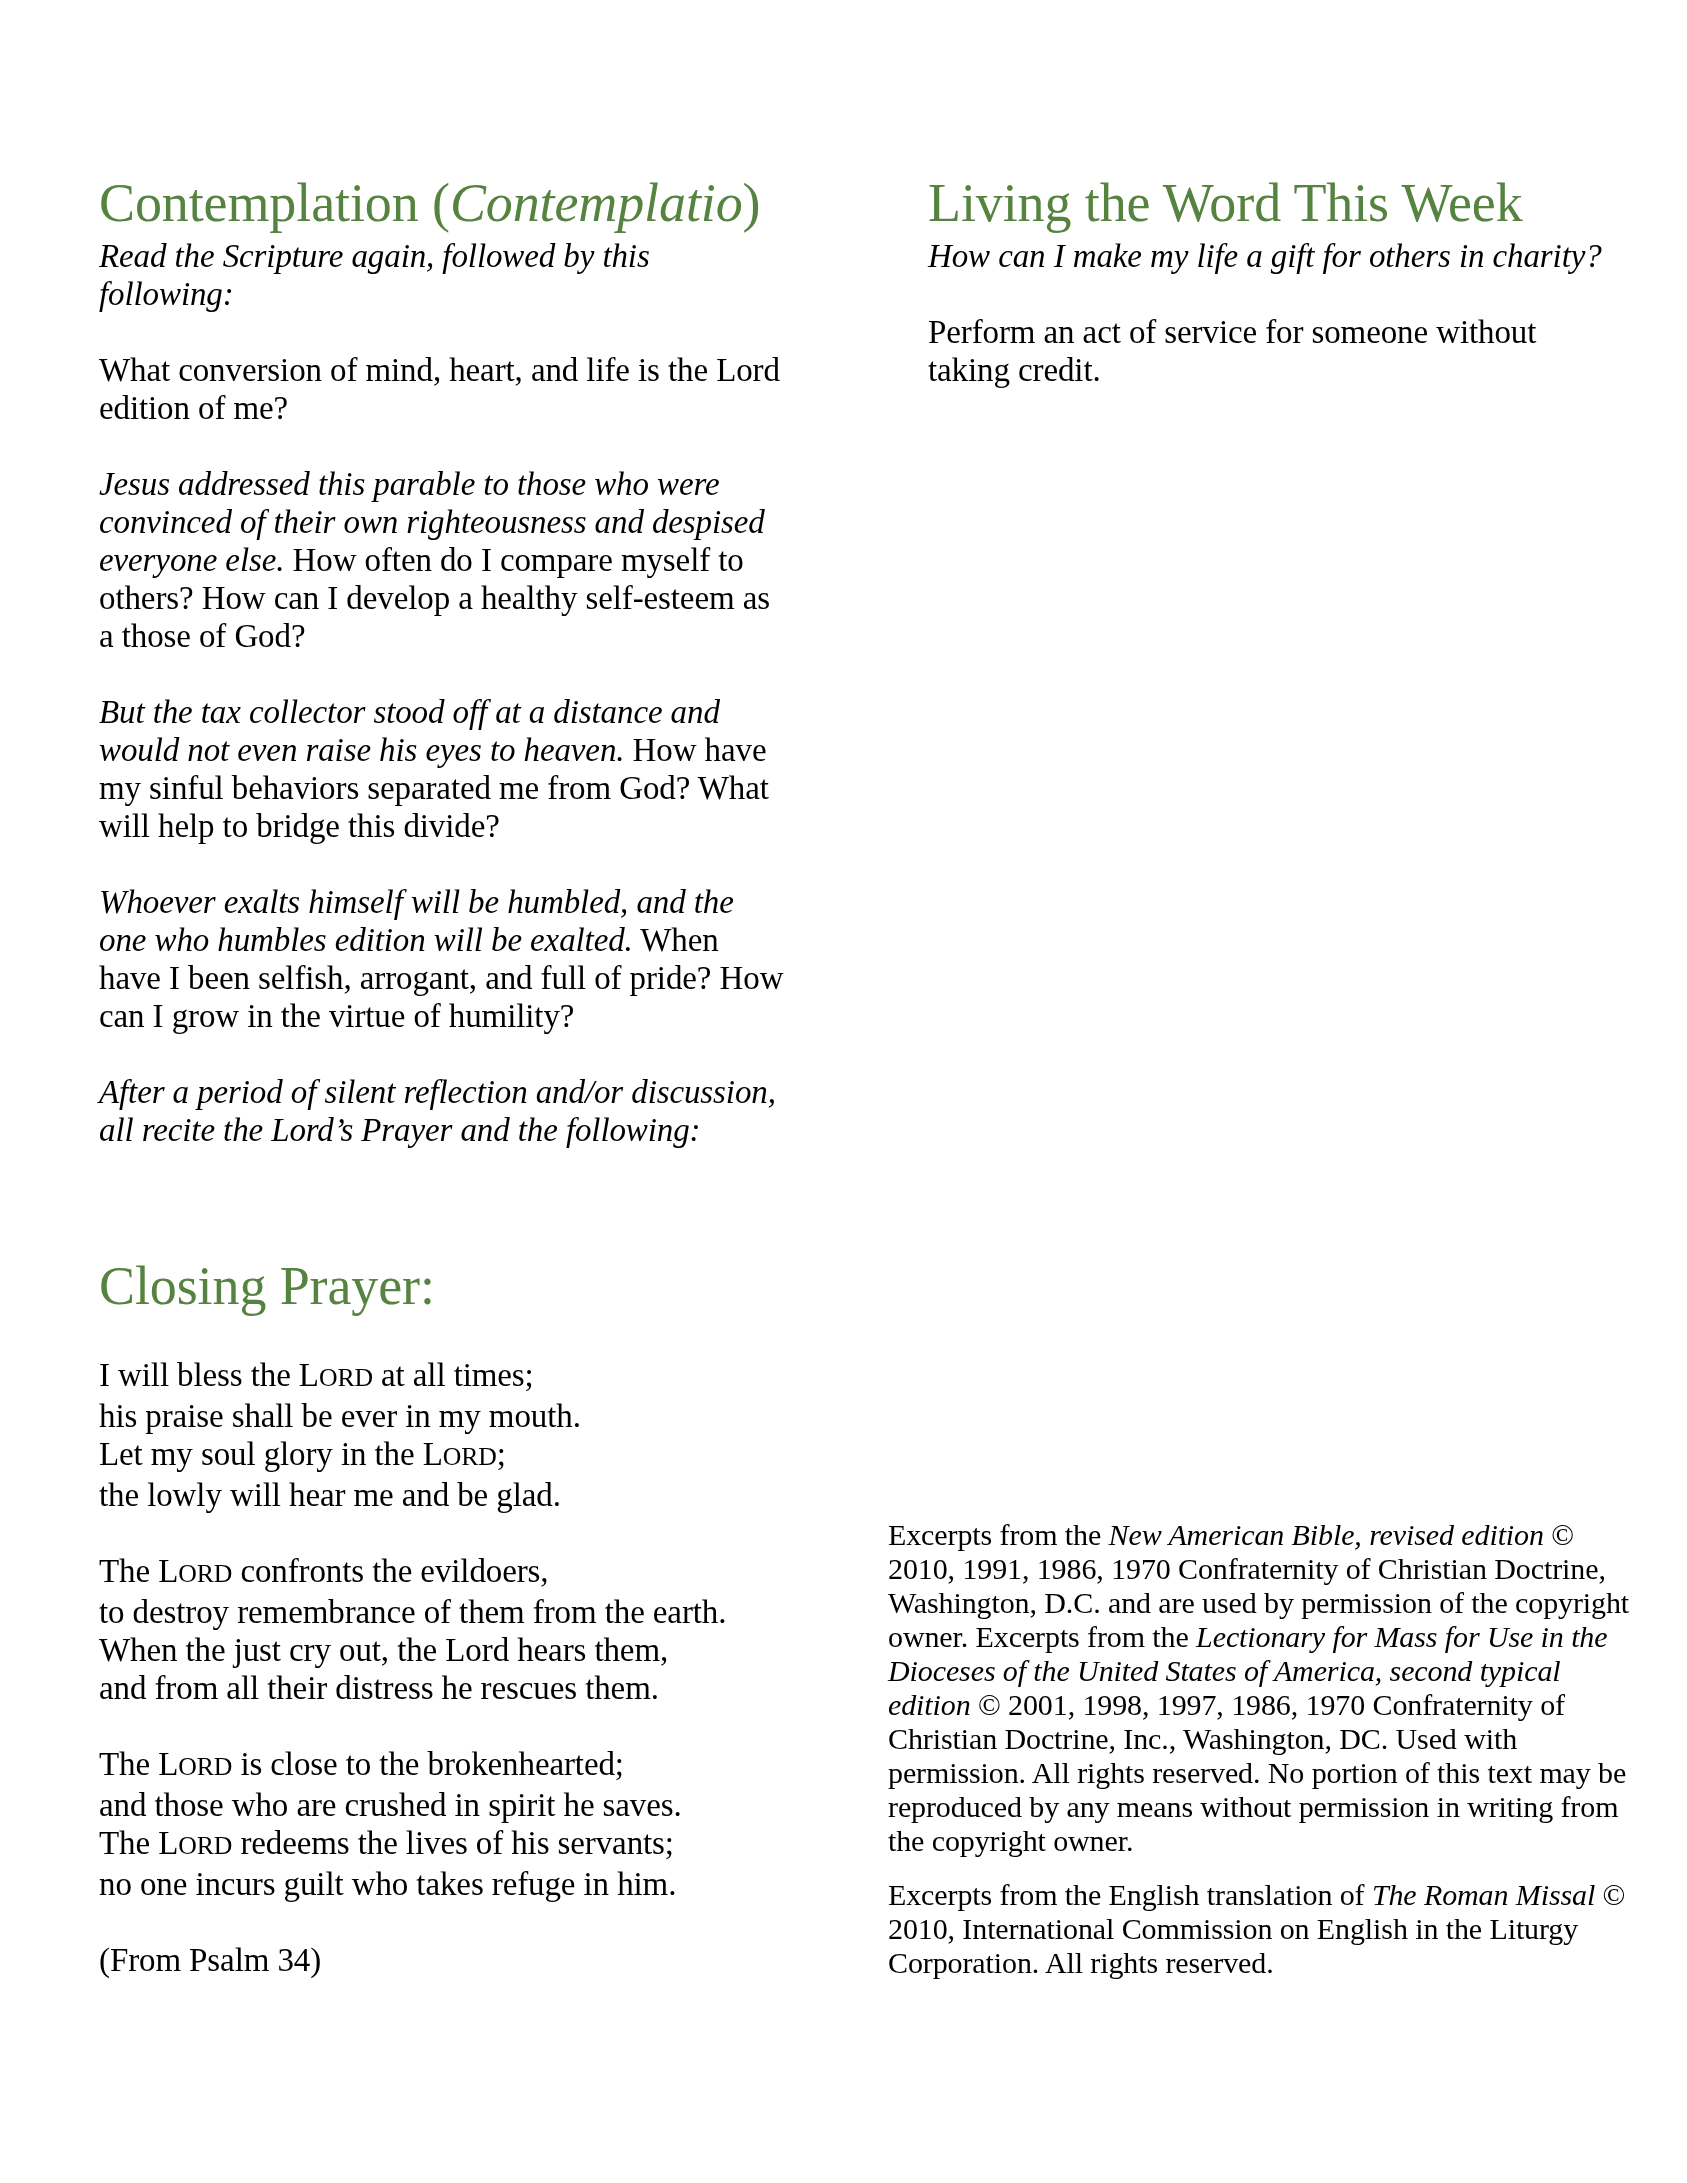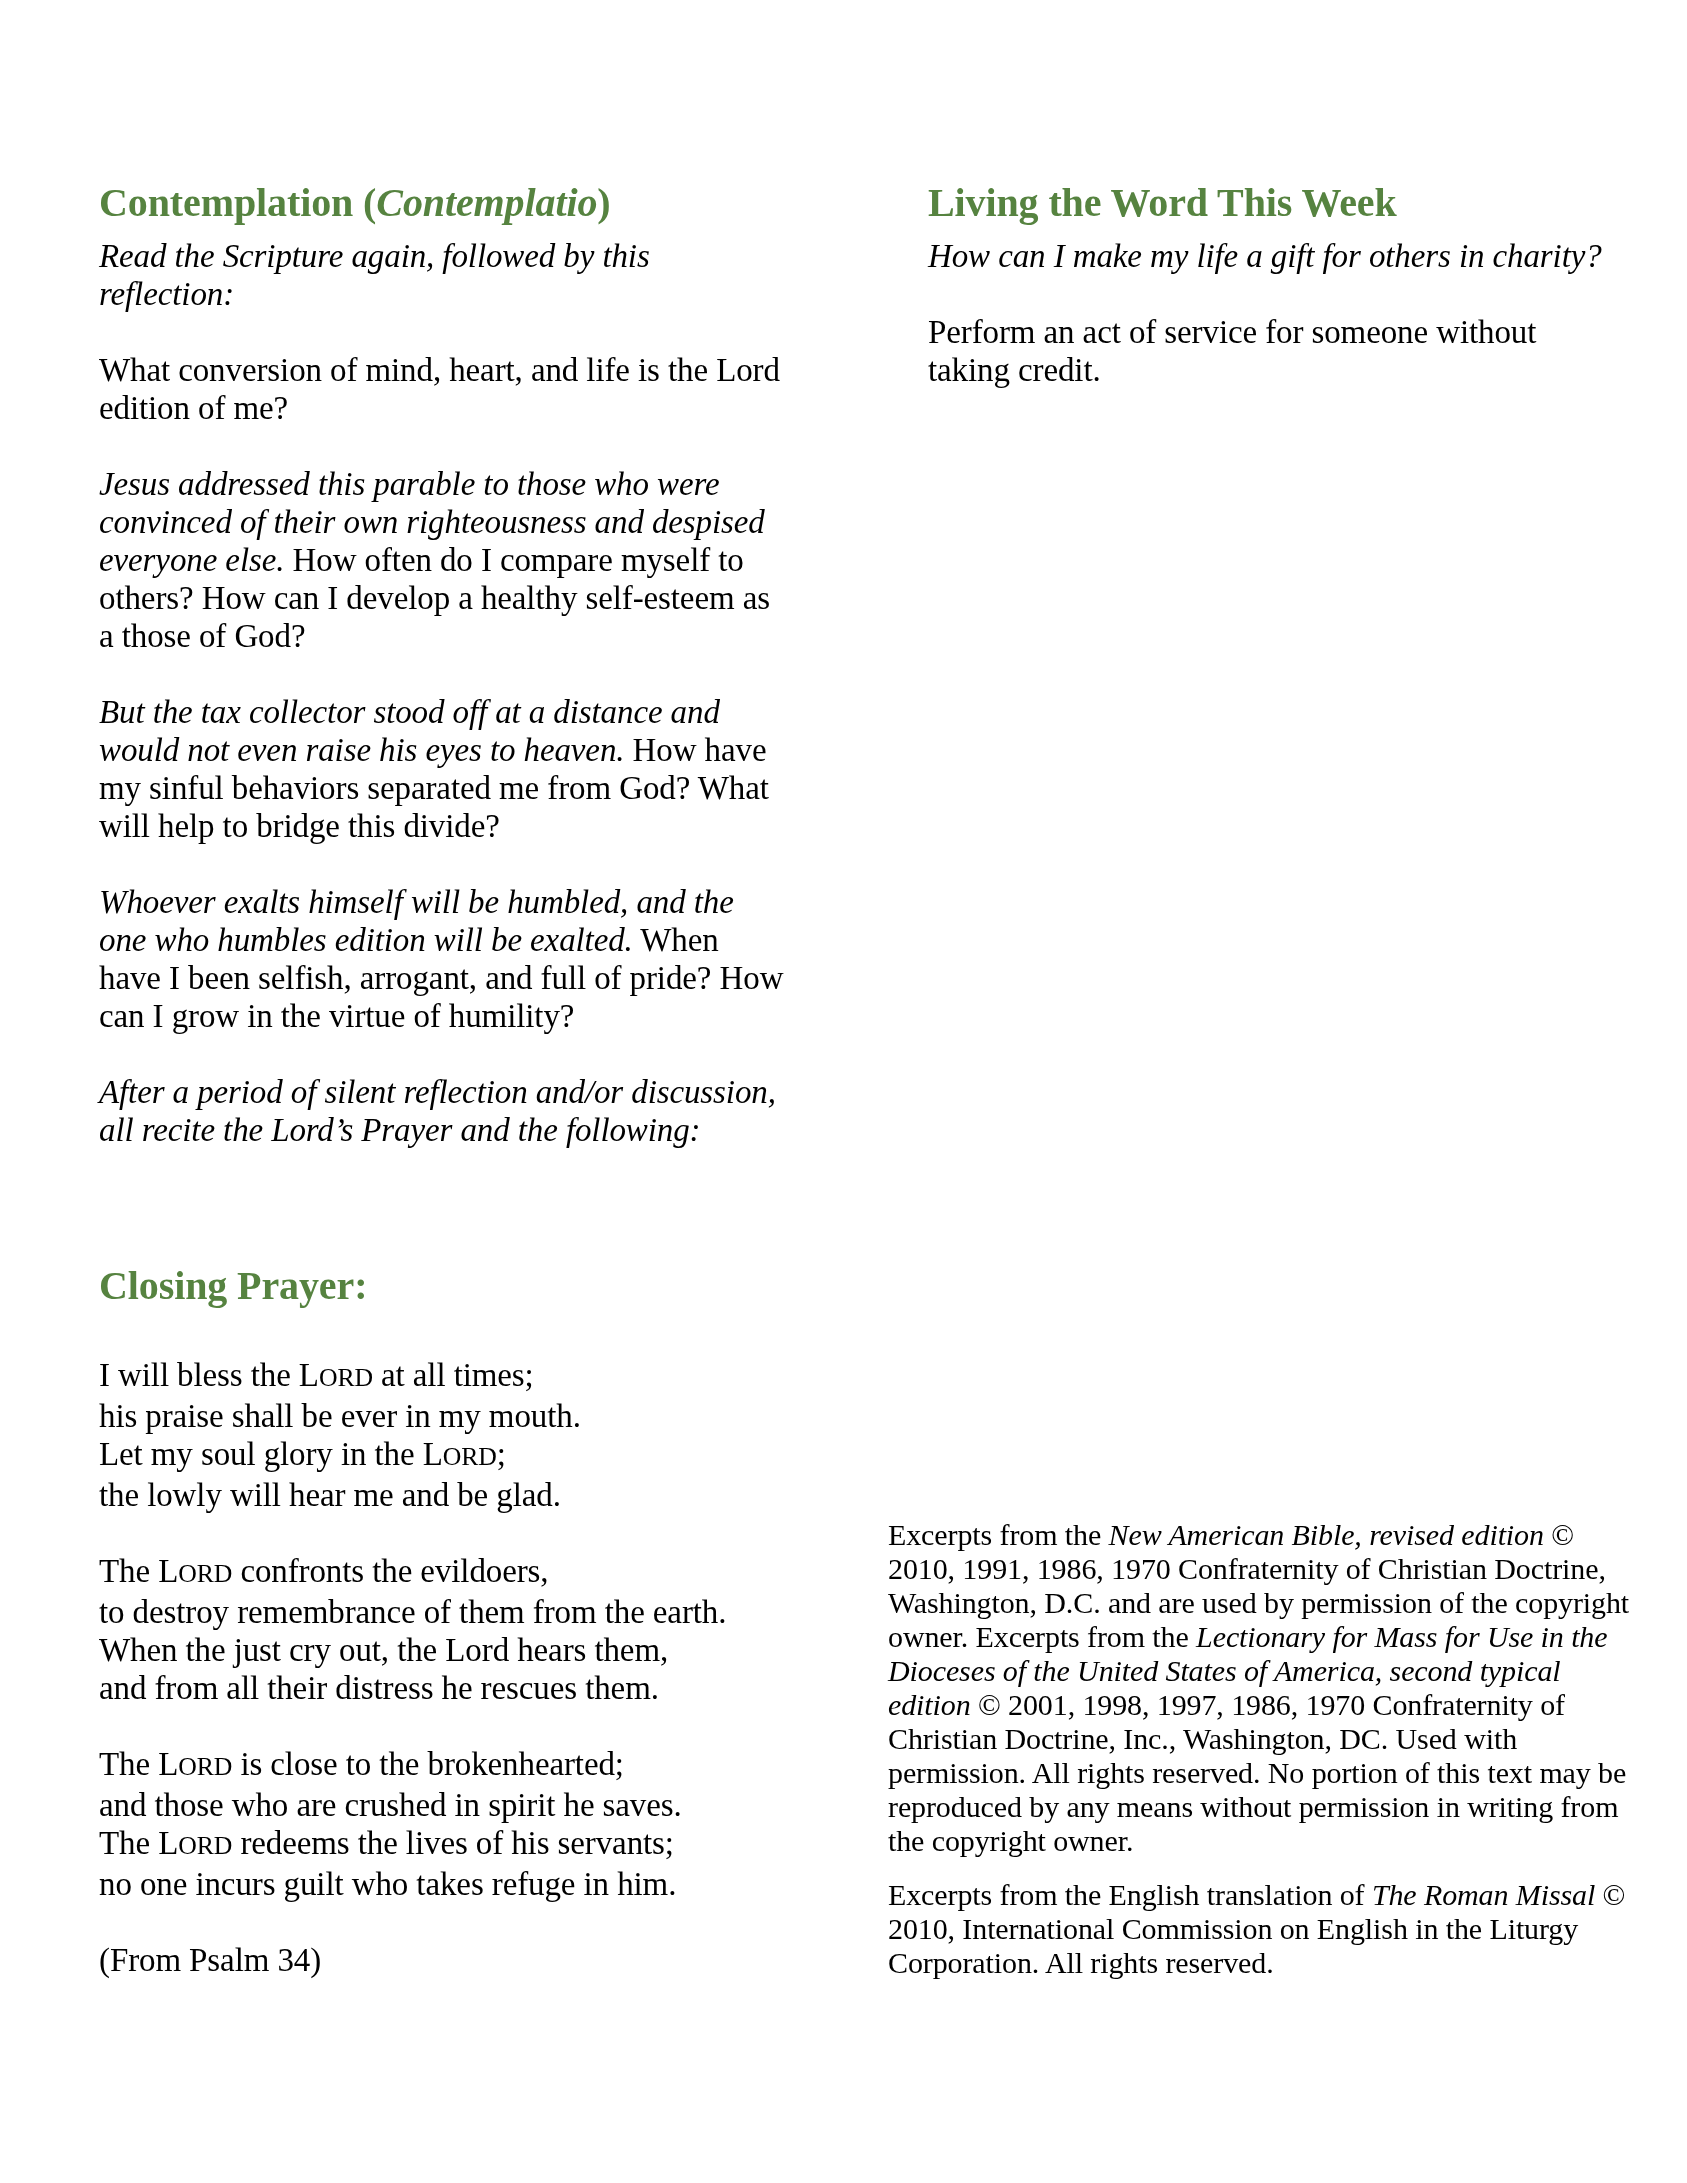--- a/index.html
+++ b/index.html
@@ -12,22 +12,22 @@
     color: #000000;
     position: relative;
     overflow: hidden;
     letter-spacing: -0.01em;
   }
   .page { position: absolute; inset: 0; }
   .col { position: absolute; top: 173px; }
   .col-left  { left: 99px;  width: 781px; }
   .col-right { left: 928px; width: 787px; }
   h1, h2 {
-    font-size: 40px; line-height: 60px;
-    font-weight: bold; color: var(--accent);
+    font-size: 54px; line-height: 60px;
+    font-weight: normal; color: var(--accent);
   }
   h1 { margin: 0; }
   h2 { margin: 107px 0 40px 0; }
   .body-text, .stanza { font-size: 33px; line-height: 38px; }
   p.body-text { margin: 38px 0 0 0; }
   p.first { margin-top: 4px; }
   .stanza { margin: 0 0 38px 0; }
   .attribution { margin: 0; }
   .i { font-style: italic; }
   .sc-small { font-size: 0.78em; }
@@ -38,21 +38,21 @@
   .copyright p { margin: 0; }
   .copyright p + p { margin-top: 20px; }
 </style>
 </head>
 <body>
 
 <div class="page">
 
   <section class="col col-left">
     <h1><span>Contemplation (</span><span class="i">Contemplatio</span><span>)</span></h1>
-    <p class="body-text first"><span class="i">Read the Scripture again, followed by this</span><br><span class="i">reflection:</span></p>
+    <p class="body-text first"><span class="i">Read the Scripture again, followed by this</span><br><span class="i">following:</span></p>
     <p class="body-text"><span>What conversion of mind, heart, and life is the Lord</span><br><span>edition of me?</span></p>
     <p class="body-text"><span class="i">Jesus addressed this parable to those who were</span><br><span class="i">convinced of their own righteousness and despised</span><br><span class="i">everyone else.</span><span> How often do I compare myself to</span><br><span>others? How can I develop a healthy self-esteem as</span><br><span>a those of God?</span></p>
     <p class="body-text"><span class="i">But the tax collector stood off at a distance and</span><br><span class="i">would not even raise his eyes to heaven.</span><span> How have</span><br><span>my sinful behaviors separated me from God? What</span><br><span>will help to bridge this divide?</span></p>
     <p class="body-text"><span class="i">Whoever exalts himself will be humbled, and the</span><br><span class="i">one who humbles edition will be exalted.</span><span> When</span><br><span>have I been selfish, arrogant, and full of pride? How</span><br><span>can I grow in the virtue of humility?</span></p>
     <p class="body-text"><span class="i">After a period of silent reflection and/or discussion,</span><br><span class="i">all recite the Lord’s Prayer and the following:</span></p>
 
     <h2>Closing Prayer:</h2>
     <div class="stanza"><span>I will bless the </span><span class="sc"><span>L</span><span class="sc-small">ORD</span></span><span> at all times;</span><br><span>his praise shall be ever in my mouth.</span><br><span>Let my soul glory in the </span><span class="sc"><span>L</span><span class="sc-small">ORD</span></span><span>;</span><br><span>the lowly will hear me and be glad.</span></div>
     <div class="stanza"><span>The </span><span class="sc"><span>L</span><span class="sc-small">ORD</span></span><span> confronts the evildoers,</span><br><span>to destroy remembrance of them from the earth.</span><br><span>When the just cry out, the Lord hears them,</span><br><span>and from all their distress he rescues them.</span></div>
     <div class="stanza"><span>The </span><span class="sc"><span>L</span><span class="sc-small">ORD</span></span><span> is close to the brokenhearted;</span><br><span>and those who are crushed in spirit he saves.</span><br><span>The </span><span class="sc"><span>L</span><span class="sc-small">ORD</span></span><span> redeems the lives of his servants;</span><br><span>no one incurs guilt who takes refuge in him.</span></div>

